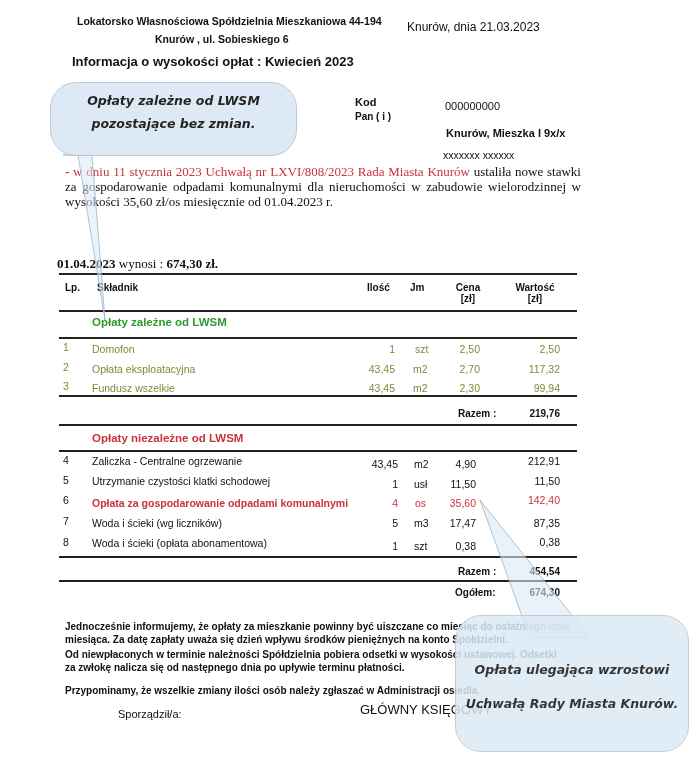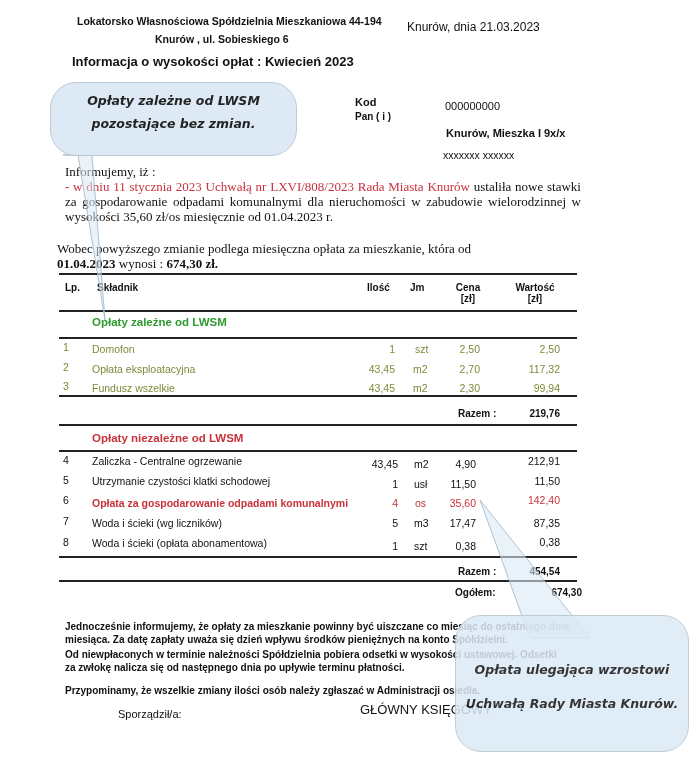--- a/index.html
+++ b/index.html
@@ -37,26 +37,25 @@
 <div class="abs hdr-date">Knurów, dnia 21.03.2023</div>
 <div class="abs hdr-title">Informacja o wysokości opłat : Kwiecień 2023</div>
 
 <div class="abs kod-lbl">Kod</div>
 <div class="abs pan-lbl">Pan ( i )</div>
 <div class="abs kod-val">000000000</div>
 <div class="abs name-val">xxxxxxx xxxxxx</div>
 <div class="abs addr-val">Knurów, Mieszka I 9x/x</div>
 
 <div class="abs intro serif">
-  <div>Informujemy, iż :</div>
   <div><span class="red" style="font-weight:bold">- </span><span class="red" style="font-weight:normal">w dniu 11 stycznia 2023 Uchwałą nr LXVI/808/2023 Rada Miasta Knurów</span><span> ustaliła nowe stawki za gospodarowanie odpadami komunalnymi dla nieruchomości w zabudowie wielorodzinnej w wysokości 35,60 zł/os  miesięcznie od 01.04.2023 r.</span></div>
 </div>
 
 <div class="abs wobec serif">
-  <span>Wobec powyższego zmianie podlega miesięczna opłata za mieszkanie, która od </span><br>
+  <br>
   <b>01.04.2023</b><span> wynosi : </span><b>674,30 zł.</b>
 </div>
 
 <div class="hline" style="top:273px;height:2px"></div>
 <div class="hline" style="top:310px;height:2px"></div>
 <div class="hline" style="top:337px;height:2px"></div>
 <div class="hline" style="top:395px;height:2px"></div>
 <div class="hline" style="top:424px;height:2px"></div>
 <div class="hline" style="top:450px;height:2px"></div>
 <div class="hline" style="top:556px;height:2px"></div>
@@ -144,21 +143,21 @@
   <div class="abs table-txt" style="left:92px;top:537px">Woda i ścieki (opłata abonamentowa)</div>
   <div class="abs table-txt rcol" style="left:358px;top:540px;width:40px">1</div>
   <div class="abs table-txt" style="left:414px;top:540px">szt</div>
   <div class="abs table-txt rcol" style="left:436px;top:540px;width:40px">0,38</div>
   <div class="abs table-txt rcol" style="left:510px;top:536px;width:50px">0,38</div>
 </div>
 
 <div class="abs th" style="left:458px;top:566px">Razem :</div>
 <div class="abs th rcol" style="left:510px;top:566px;width:50px">454,54</div>
 <div class="abs th" style="left:455px;top:587px">Ogółem:</div>
-<div class="abs th rcol" style="left:532px;top:587px;width:50px">674,30</div>
+<div class="abs th rcol" style="left:510px;top:587px;width:50px">674,30</div>
 
 <div class="abs foot" style="top:620px">Jednocześnie informujemy, że opłaty za mieszkanie powinny być uiszczane co miesiąc do ostatniego dnia</div>
 <div class="abs foot" style="top:633px">miesiąca.  Za datę zapłaty uważa się dzień wpływu środków pieniężnych na konto Spółdzielni.</div>
 <div class="abs foot" style="top:648px">Od niewpłaconych w terminie należności Spółdzielnia pobiera odsetki w wysokości ustawowej. Odsetki</div>
 <div class="abs foot" style="top:661px">za zwłokę nalicza się od następnego dnia po upływie terminu płatności.</div>
 <div class="abs foot" style="top:684px;font-weight:bold">Przypominamy, że wszelkie zmiany ilości osób należy zgłaszać w Administracji osiedla.</div>
 <div class="abs" style="left:118px;top:708px;font-size:11px">Sporządził/a:</div>
 <div class="abs" style="left:360px;top:702px;font-size:13px">GŁÓWNY KSIĘGOWY</div>
 
 <svg class="abs" style="left:0;top:0;width:696px;height:768px;pointer-events:none">

